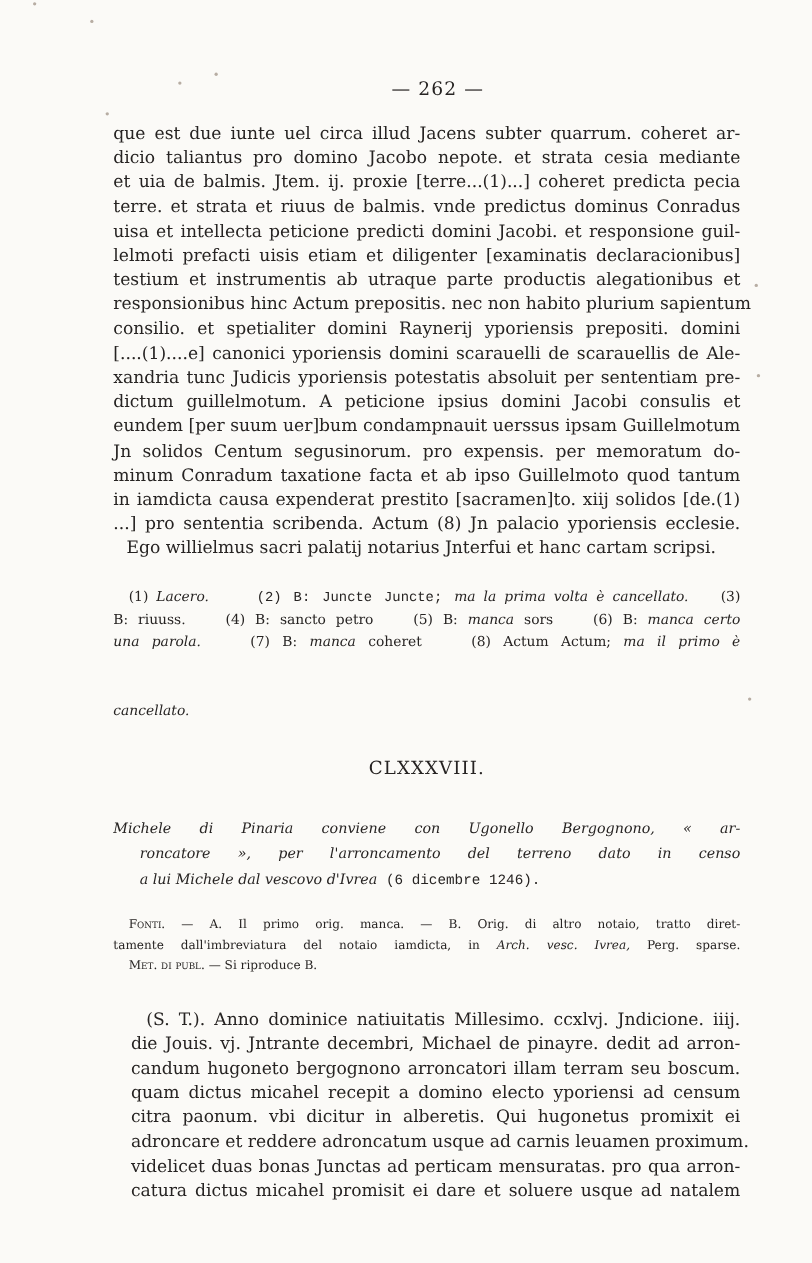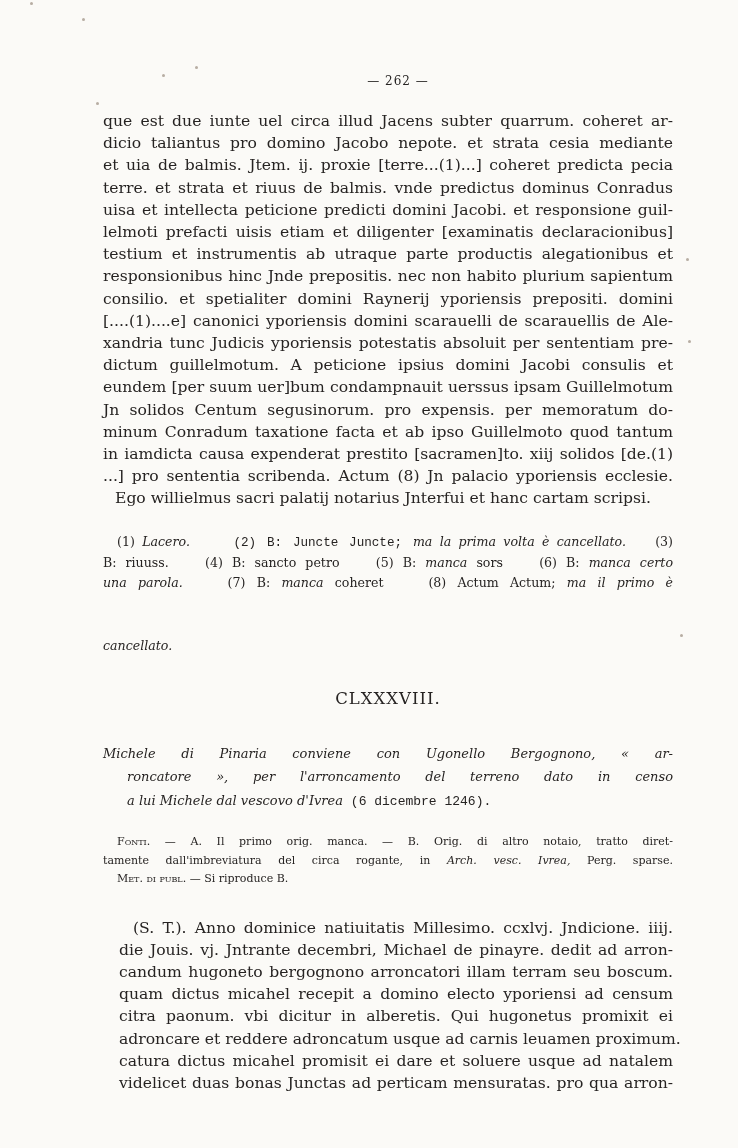--- a/index.html
+++ b/index.html
@@ -16,21 +16,21 @@
       color: #262322;
     }
     .page {
       position: absolute;
       left: 103px;
       top: 66px;
       width: 570px;
     }
     .page-number {
       text-align: center;
-      font-size: 12px;
+      font-size: 17px;
       letter-spacing: 1px;
       height: 30px;
       line-height: 30px;
       margin-left: 20px;
     }
     .body-text {
       margin-top: 14px;
       font-size: 15.6px;
       line-height: 22.2px;
       text-align: justify;
@@ -144,21 +144,21 @@
   <div class="page-number">— 262 —</div>
 
   <div class="body-text">
     <span class="line">que est due iunte uel circa illud Jacens subter quarrum. coheret ar-</span>
     <span class="line">dicio taliantus pro domino Jacobo nepote. et strata cesia mediante</span>
     <span class="line">et uia de balmis. Jtem. ij. proxie [terre...(1)...] coheret predicta pecia</span>
     <span class="line">terre. et strata et riuus de balmis. vnde predictus dominus Conradus</span>
     <span class="line">uisa et intellecta peticione predicti domini Jacobi. et responsione guil-</span>
     <span class="line">lelmoti prefacti uisis etiam et diligenter [examinatis declaracionibus]</span>
     <span class="line">testium et instrumentis ab utraque parte productis alegationibus et</span>
-    <span class="line">responsionibus hinc Jnde prepositis. nec non habito plurium sapientum</span>
+    <span class="line">responsionibus hinc Actum prepositis. nec non habito plurium sapientum</span>
     <span class="line">consilio. et spetialiter domini Raynerij yporiensis prepositi. domini</span>
     <span class="line">[....(1)....e] canonici yporiensis domini scarauelli de scarauellis de Ale-</span>
     <span class="line">xandria tunc Judicis yporiensis potestatis absoluit per sententiam pre-</span>
     <span class="line">dictum guillelmotum. A peticione ipsius domini Jacobi consulis et</span>
     <span class="line">eundem [per suum uer]bum condampnauit uerssus ipsam Guillelmotum</span>
     <span class="line">Jn solidos Centum segusinorum. pro expensis. per memoratum do-</span>
     <span class="line">minum Conradum taxatione facta et ab ipso Guillelmoto quod tantum</span>
     <span class="line">in iamdicta causa expenderat prestito [sacramen]to. xiij solidos [de.(1)</span>
     <span class="line">...] pro sententia scribenda. Actum (8) Jn palacio yporiensis ecclesie.</span>
     <span class="line last indent">Ego willielmus sacri palatij notarius Jnterfui et hanc cartam scripsi.</span>
@@ -174,33 +174,33 @@
   <div class="doc-number">CLXXXVIII.</div>
 
   <div class="title">
     <span class="line">Michele di Pinaria conviene con Ugonello Bergognono, « ar-</span>
     <span class="line indent">roncatore », per l'arroncamento del terreno dato in censo</span>
     <span class="line indent last"><span>a lui Michele dal vescovo d'Ivrea</span><span class="upright"> (6 dicembre 1246).</span></span>
   </div>
 
   <div class="sources">
     <span class="line first"><span class="smallcaps">Fonti.</span><span> — A. Il primo orig. manca. — B. Orig. di altro notaio, tratto diret-</span></span>
-    <span class="line"><span>tamente dall'imbreviatura del circa rogante, in </span><i>Arch. vesc. Ivrea,</i><span> Perg. sparse.</span></span>
+    <span class="line"><span>tamente dall'imbreviatura del notaio iamdicta, in </span><i>Arch. vesc. Ivrea,</i><span> Perg. sparse.</span></span>
     <span class="line last"><span class="smallcaps">Met. di publ.</span><span> — Si riproduce B.</span></span>
   </div>
 
   <div class="body-text second">
     <span class="line first">(S. T.). Anno dominice natiuitatis Millesimo. ccxlvj. Jndicione. iiij.</span>
     <span class="line">die Jouis. vj. Jntrante decembri, Michael de pinayre. dedit ad arron-</span>
     <span class="line">candum hugoneto bergognono arroncatori illam terram seu boscum.</span>
     <span class="line">quam dictus micahel recepit a domino electo yporiensi ad censum</span>
     <span class="line">citra paonum. vbi dicitur in alberetis. Qui hugonetus promixit ei</span>
     <span class="line">adroncare et reddere adroncatum usque ad carnis leuamen proximum.</span>
+    <span class="line">videlicet duas bonas Junctas ad perticam mensuratas. pro qua arron-</span>
     <span class="line">catura dictus micahel promisit ei dare et soluere usque ad natalem</span>
-    <span class="line">videlicet duas bonas Junctas ad perticam mensuratas. pro qua arron-</span>
   </div>
 
 </div>
 
 <div class="speck" style="left:30px;top:2px;"></div>
 <div class="speck" style="left:82px;top:18px;"></div>
 <div class="speck" style="left:195px;top:66px;"></div>
 <div class="speck" style="left:162px;top:74px;"></div>
 <div class="speck" style="left:96px;top:102px;"></div>
 <div class="speck" style="left:686px;top:258px;"></div>

